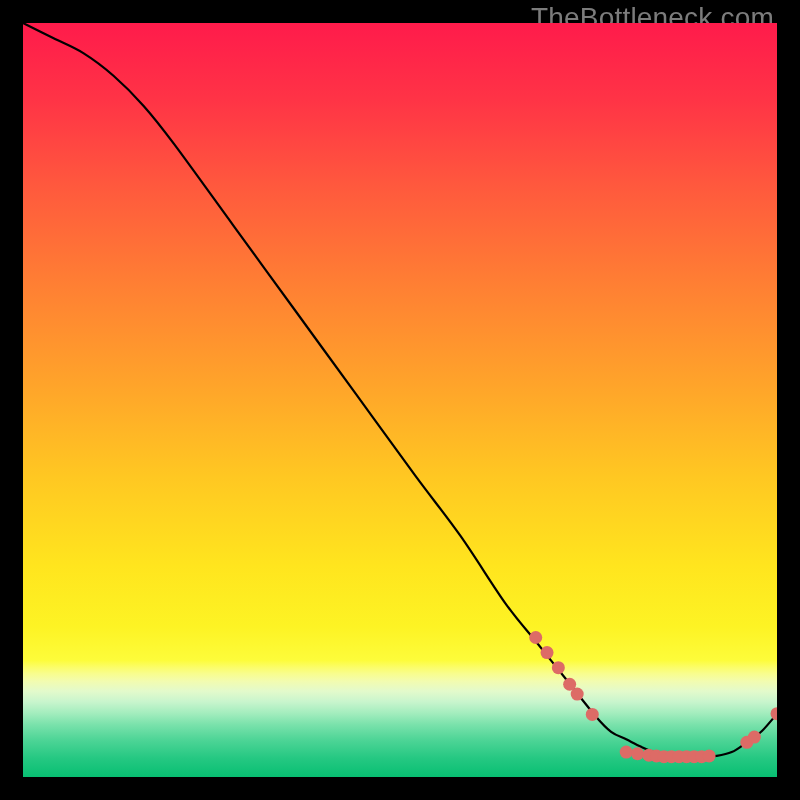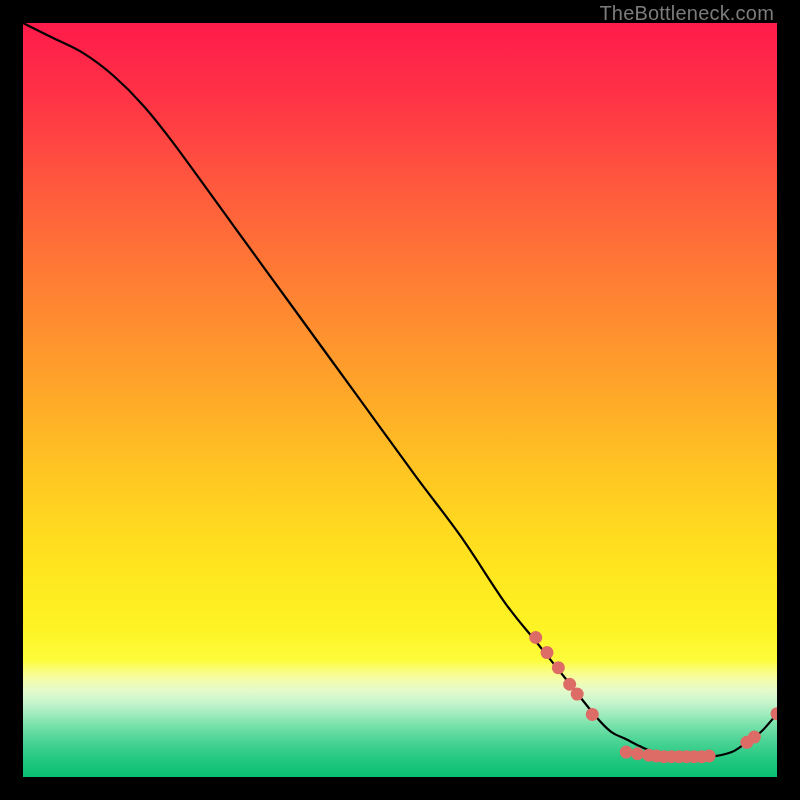--- a/index.html
+++ b/index.html
@@ -33,21 +33,21 @@
   
   .overlay {
     position: absolute;
     inset: 0;
   }
   .watermark {
     position: absolute;
     top: 2px;
     right: 26px;
     color: #7c7c7c;
-    font-size: 20px;
+    font-size: 28px;
     letter-spacing: 0.2px;
     font-family: Arial, Helvetica, sans-serif;
   }
 </style>
 </head>
 <body>
 
 <div class="stage">
   <div class="watermark">TheBottleneck.com</div>
 

